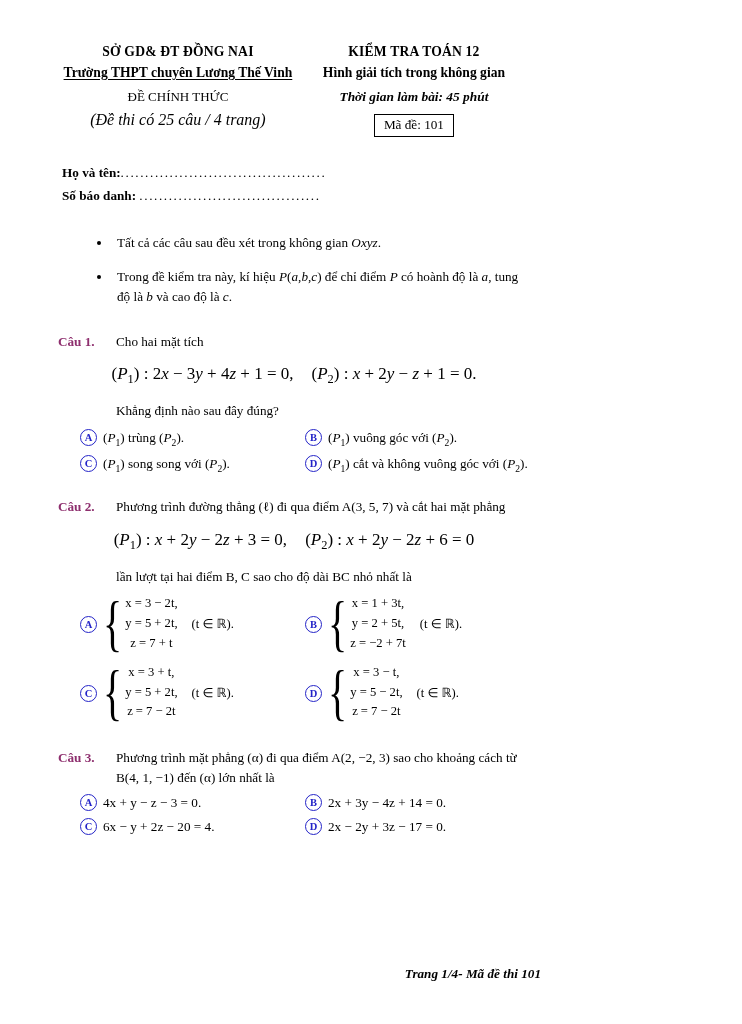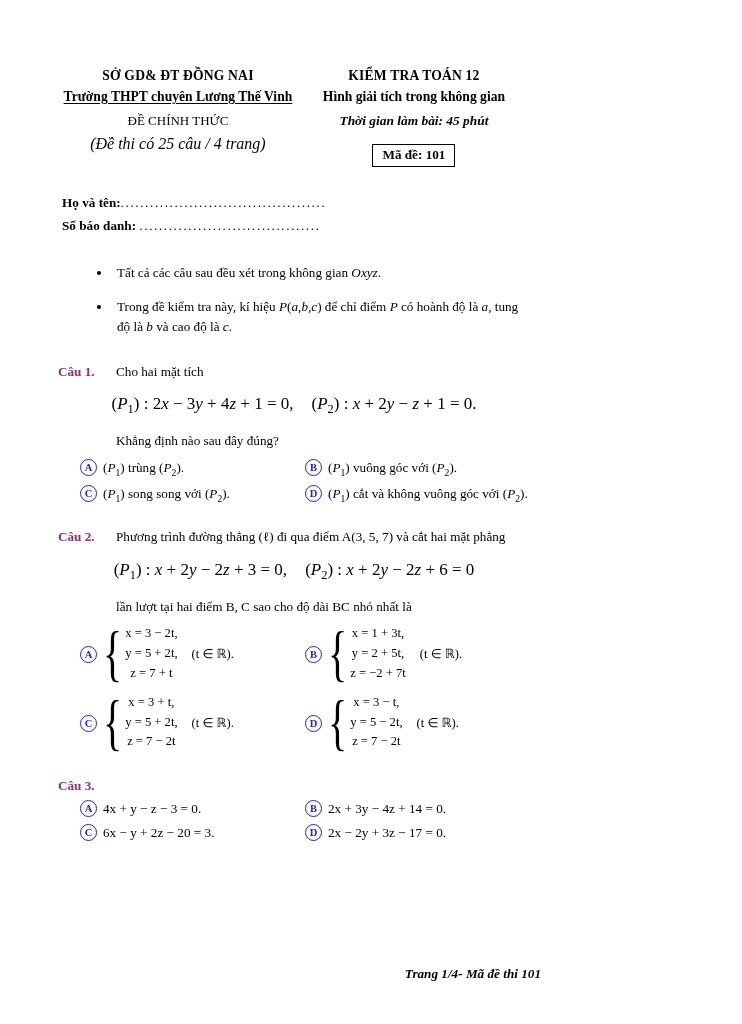--- a/index.html
+++ b/index.html
@@ -13,21 +13,21 @@
     position: relative;
     font-family: "Liberation Serif", serif;
     color: #000000;
     font-size: 13.2px;
   }
   .page {
     position: relative;
     width: 588px;
     height: 1024px;
     box-sizing: border-box;
-    padding: 68px 58px 20px 58px;
+    padding: 44px 58px 20px 58px;
   }
 
   
   .header {
     display: flex;
     flex-direction: row;
     justify-content: space-between;
     align-items: flex-start;
   }
   .hdr-col {
@@ -59,23 +59,23 @@
     font-size: 13.4px;
     margin-bottom: 7px;
   }
   .hdr-small-italic {
     font-style: italic;
     font-size: 16px;
   }
   .code-box {
     border: 1.2px solid #000;
     padding: 2px 9px 3px 9px;
-    font-weight: bold;
-    font-size: 13.2px;
-    margin-top: 8px;
+    font-weight: normal;
+    font-size: 13.2px;
+    margin-top: 2px;
   }
 
   
   .ident {
     margin-top: 24px;
     margin-left: 4px;
     line-height: 1.75;
     font-size: 13.2px;
   }
   .ident .lab { font-weight: bold; }
@@ -315,33 +315,34 @@
           </span>
           <span class="sys-cond">(t ∈ ℝ).</span>
         </span>
       </div>
     </div>
   </div>
 
   <div class="q">
     <div class="q-head">
       <span class="q-label">Câu 3.</span>
+      <span class="q-text">Phương trình mặt phẳng (α) đi qua điểm A(2, −2, 3) sao cho khoảng cách từ B(4, 1, −1) đến (α) lớn nhất là</span>
     </div>
     <div class="choices" style="margin-top:5px;">
       <div class="choice">
         <span class="circ">A</span>
         <span class="choice-txt">4x + y − z − 3 = 0.</span>
       </div>
       <div class="choice">
         <span class="circ">B</span>
         <span class="choice-txt">2x + 3y − 4z + 14 = 0.</span>
       </div>
       <div class="choice">
         <span class="circ">C</span>
-        <span class="choice-txt">6x − y + 2z − 20 = 3.</span>
+        <span class="choice-txt">6x − y + 2z − 20 = 4.</span>
       </div>
       <div class="choice">
         <span class="circ">D</span>
         <span class="choice-txt">2x − 2y + 3z − 17 = 0.</span>
       </div>
     </div>
   </div>
 
   <div class="footer">Trang 1/4- Mã đề thi 101</div>
 </div>

